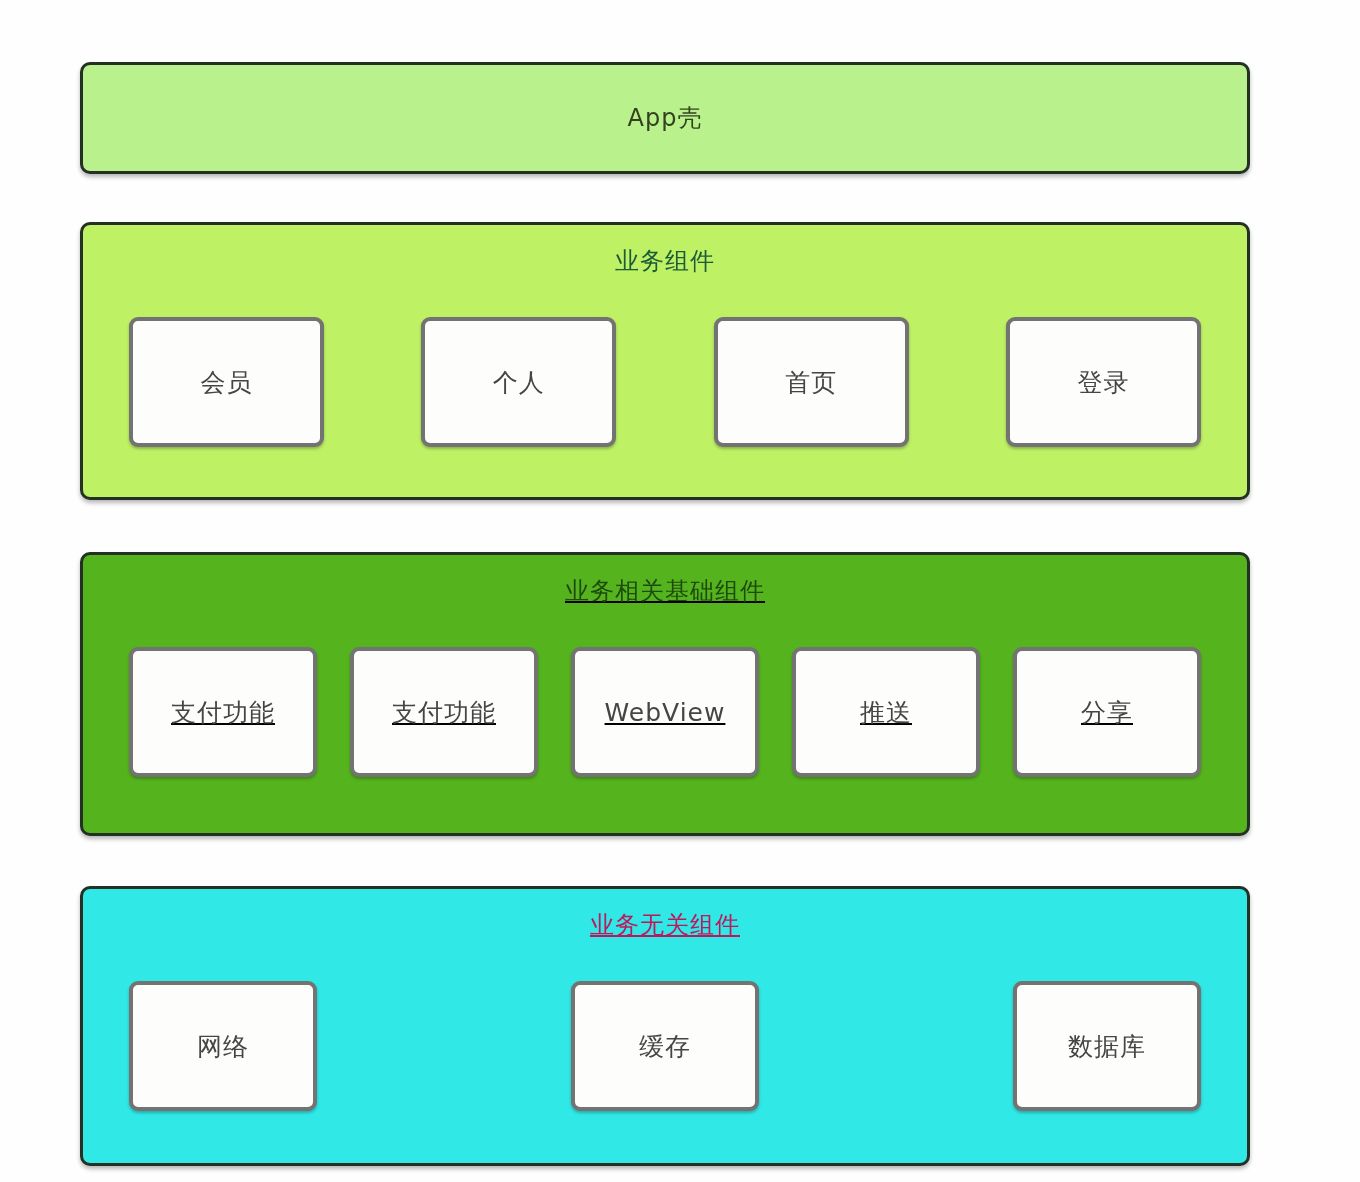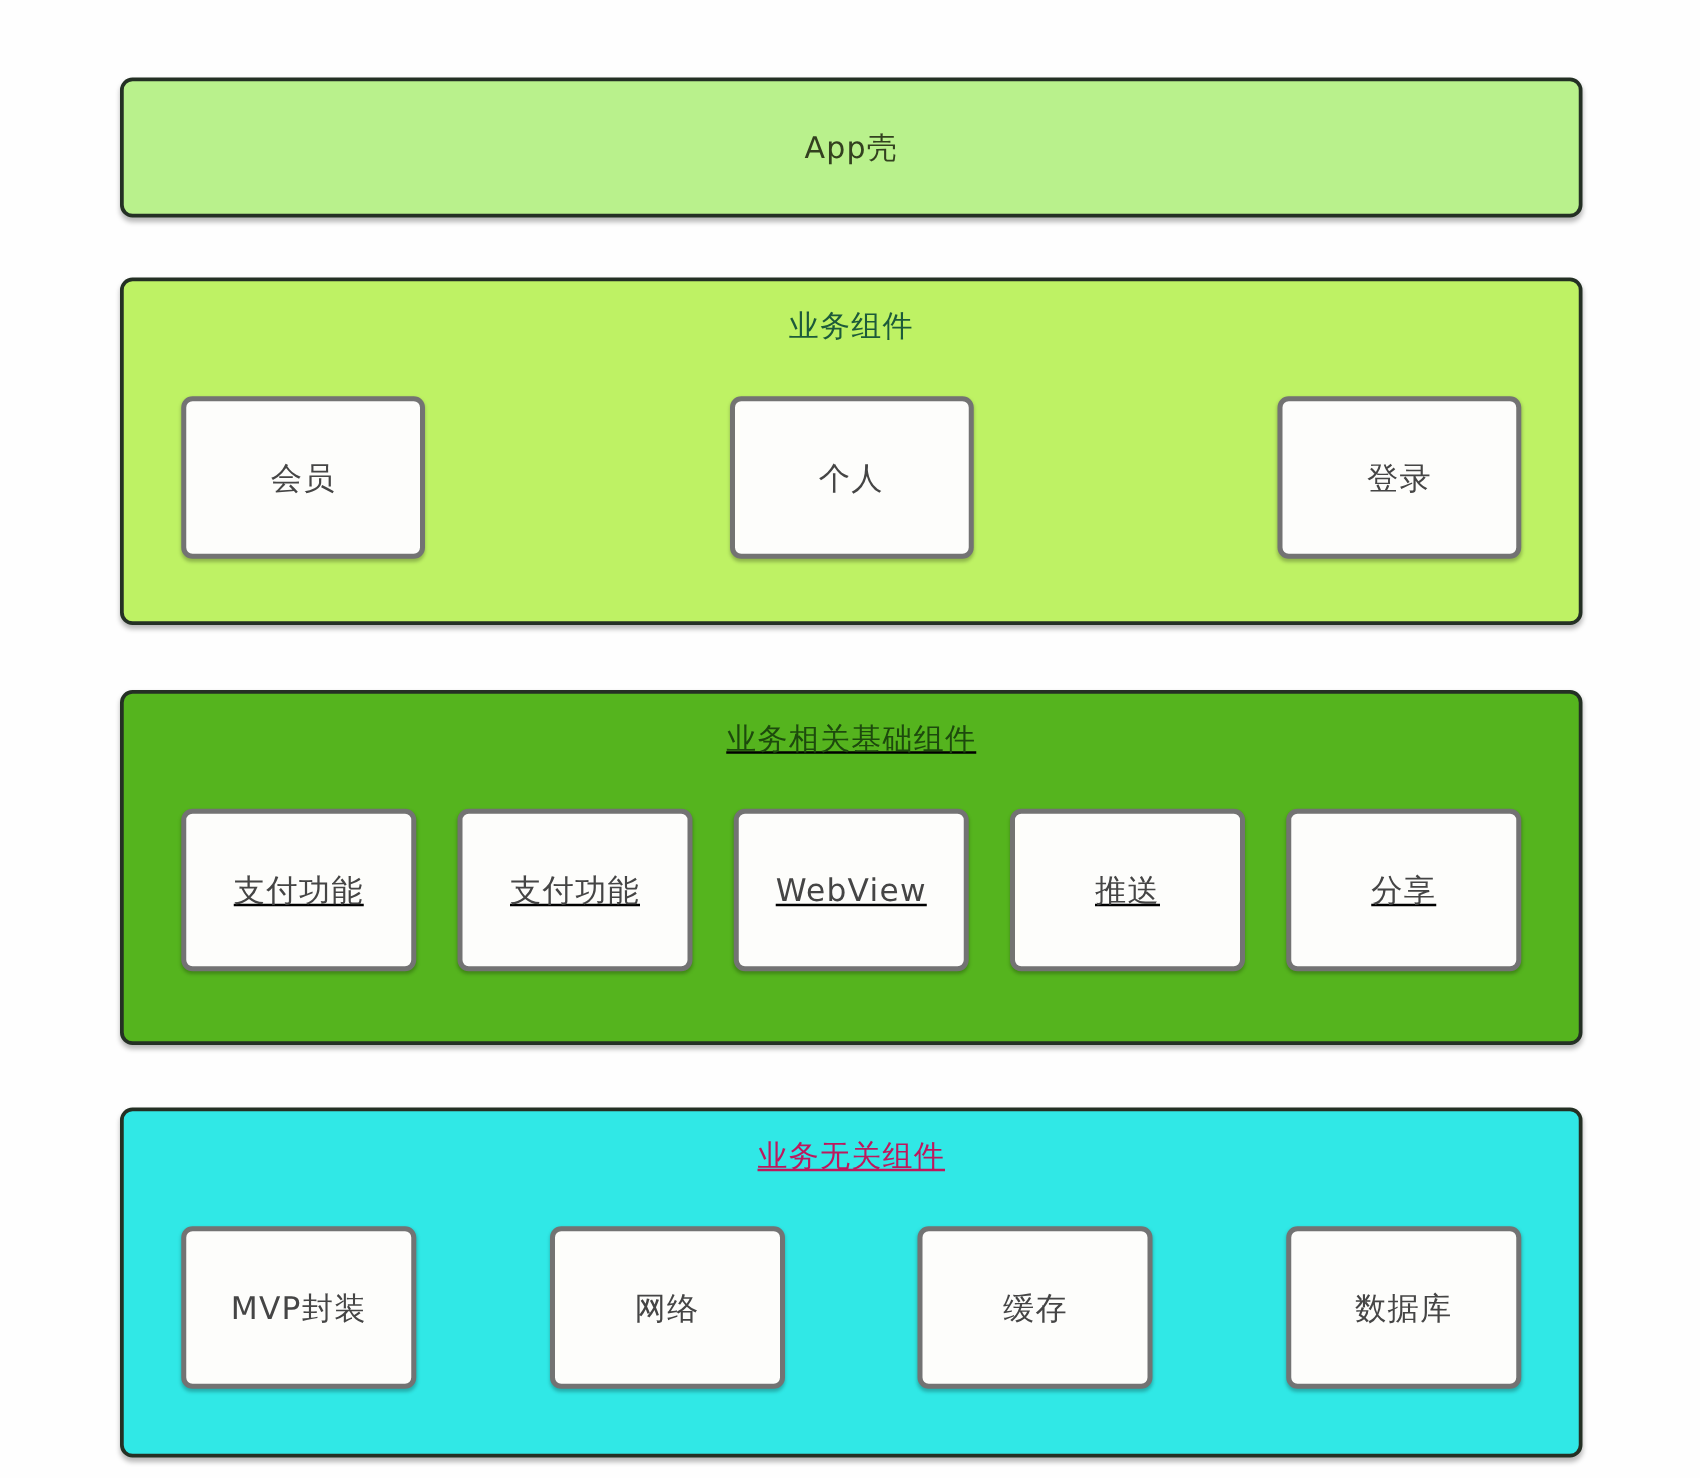--- a/index.html
+++ b/index.html
@@ -10,21 +10,21 @@
   }
   .canvas {
     position: relative;
     width: 1360px;
     height: 1182px;
     background: #fefefe;
     overflow: hidden;
   }
   .layers {
     position: absolute;
-    left: 96px;
+    left: 80px;
     top: 62px;
     width: 1170px;
   }
   .layer {
     box-sizing: border-box;
     width: 1170px;
     border: 3px solid #243024;
     border-radius: 10px;
     box-shadow: 0 3px 4px rgba(0,0,0,0.28);
     display: flex;
@@ -71,36 +71,36 @@
 <div class="canvas">
   <div class="layers" id="layers">
       <section class="layer layer-0" style="background: rgb(185, 241, 140);">
         <div class="layer-title" style="color: rgb(51, 65, 31);">App壳</div>
       </section>
       <section class="layer layer-1" style="background: #bef264; margin-top: 48px;">
         <div class="layer-title" style="color: rgb(28, 90, 58);">业务组件</div>
         <div class="row row-4">
           <div class="box">会员</div>
           <div class="box">个人</div>
+          <div class="box">首页</div>
           <div class="box">登录</div>
         </div>
       </section>
       <section class="layer layer-2" style="background: rgb(85, 180, 30);">
         <div class="layer-title" style="color: rgb(29, 74, 13);">业务相关基础组件</div>
         <div class="row row-5">
           <div class="box">支付功能</div>
           <div class="box">支付功能</div>
           <div class="box">WebView</div>
           <div class="box">推送</div>
           <div class="box">分享</div>
         </div>
       </section>
       <section class="layer layer-3" style="background: rgb(48, 232, 230);">
         <div class="layer-title" style="color: #be185d; text-decoration: underline;">业务无关组件</div>
         <div class="row row-5">
-          <div class="box">MVP封装</div>
           <div class="box">网络</div>
           <div class="box">缓存</div>
           <div class="box">数据库</div>
         </div>
       </section>
     </div>
 </div>
 
 </body></html>

